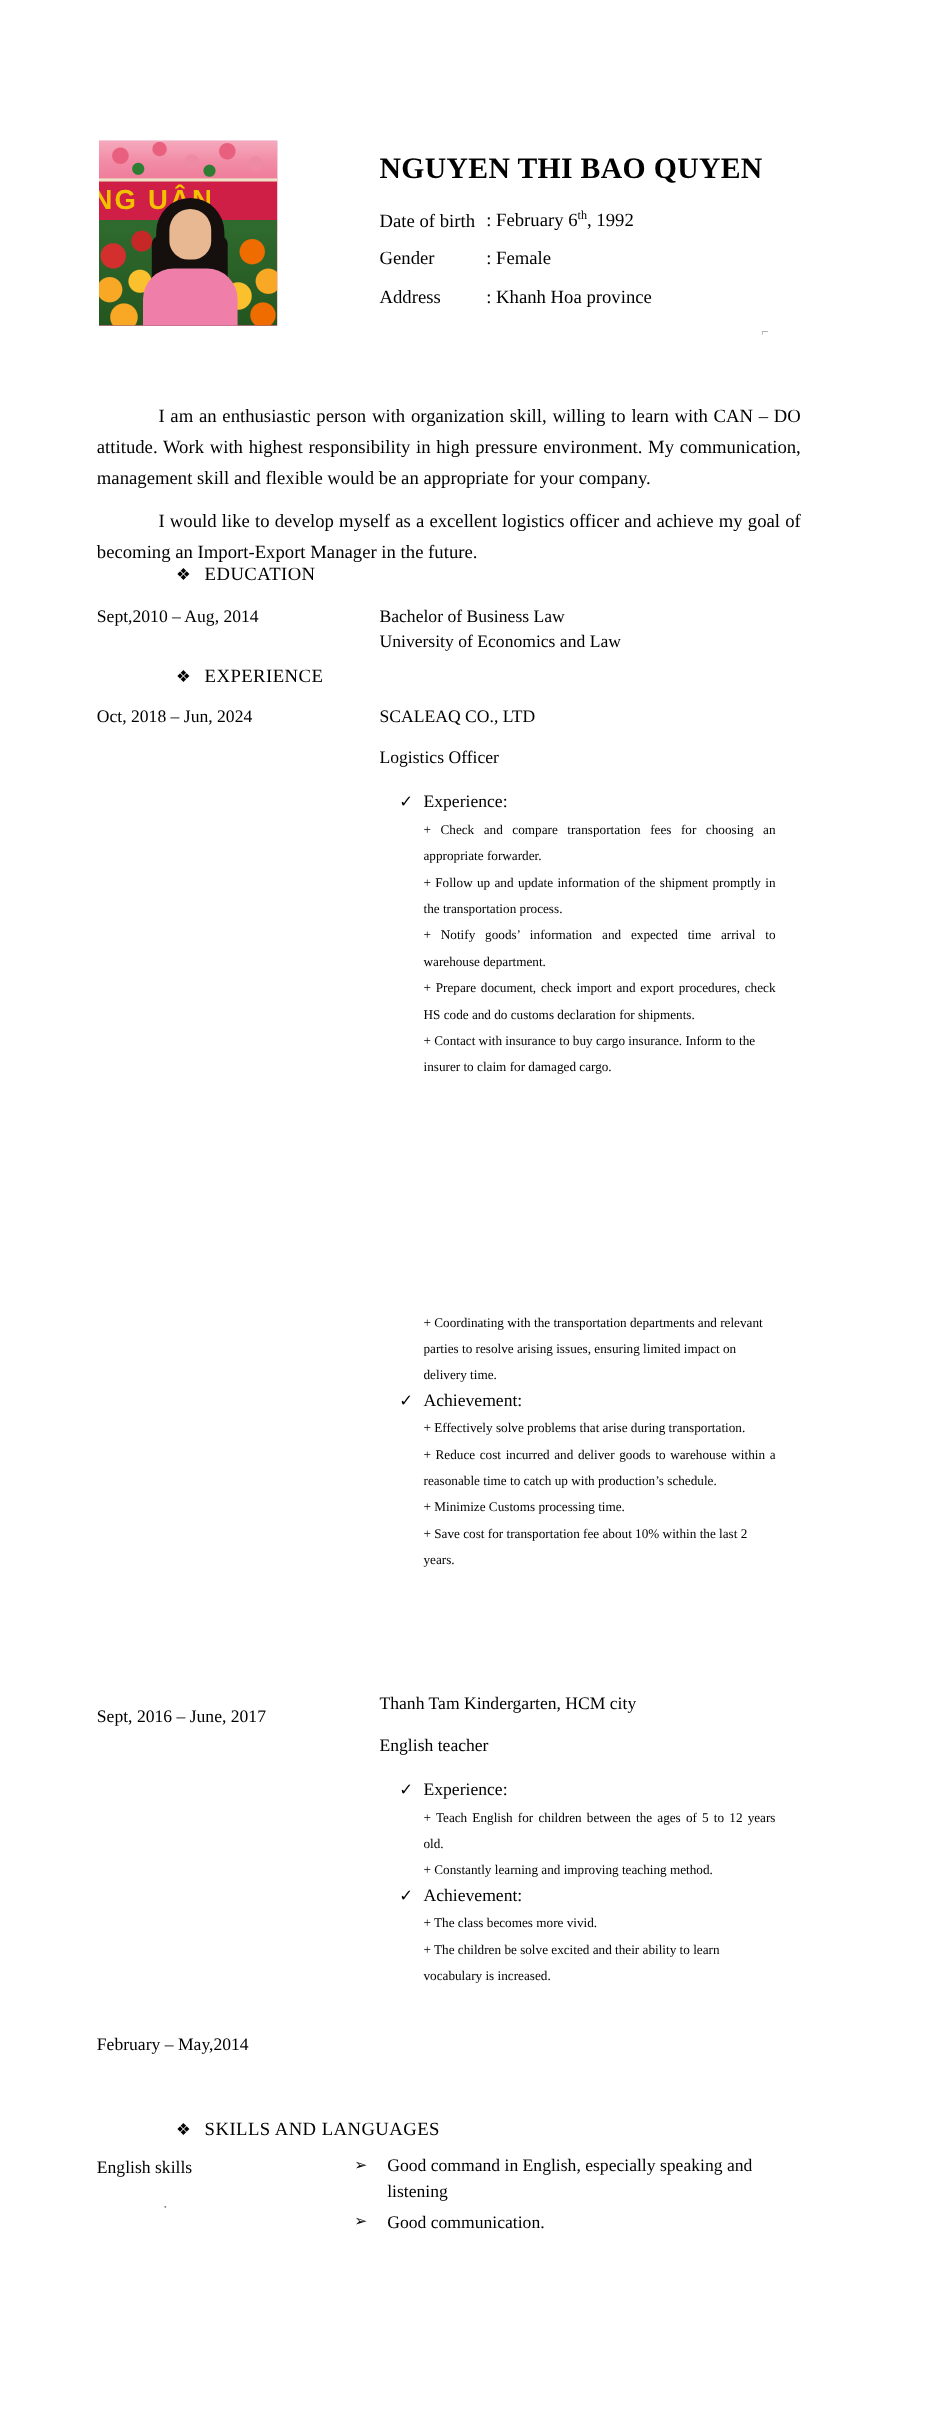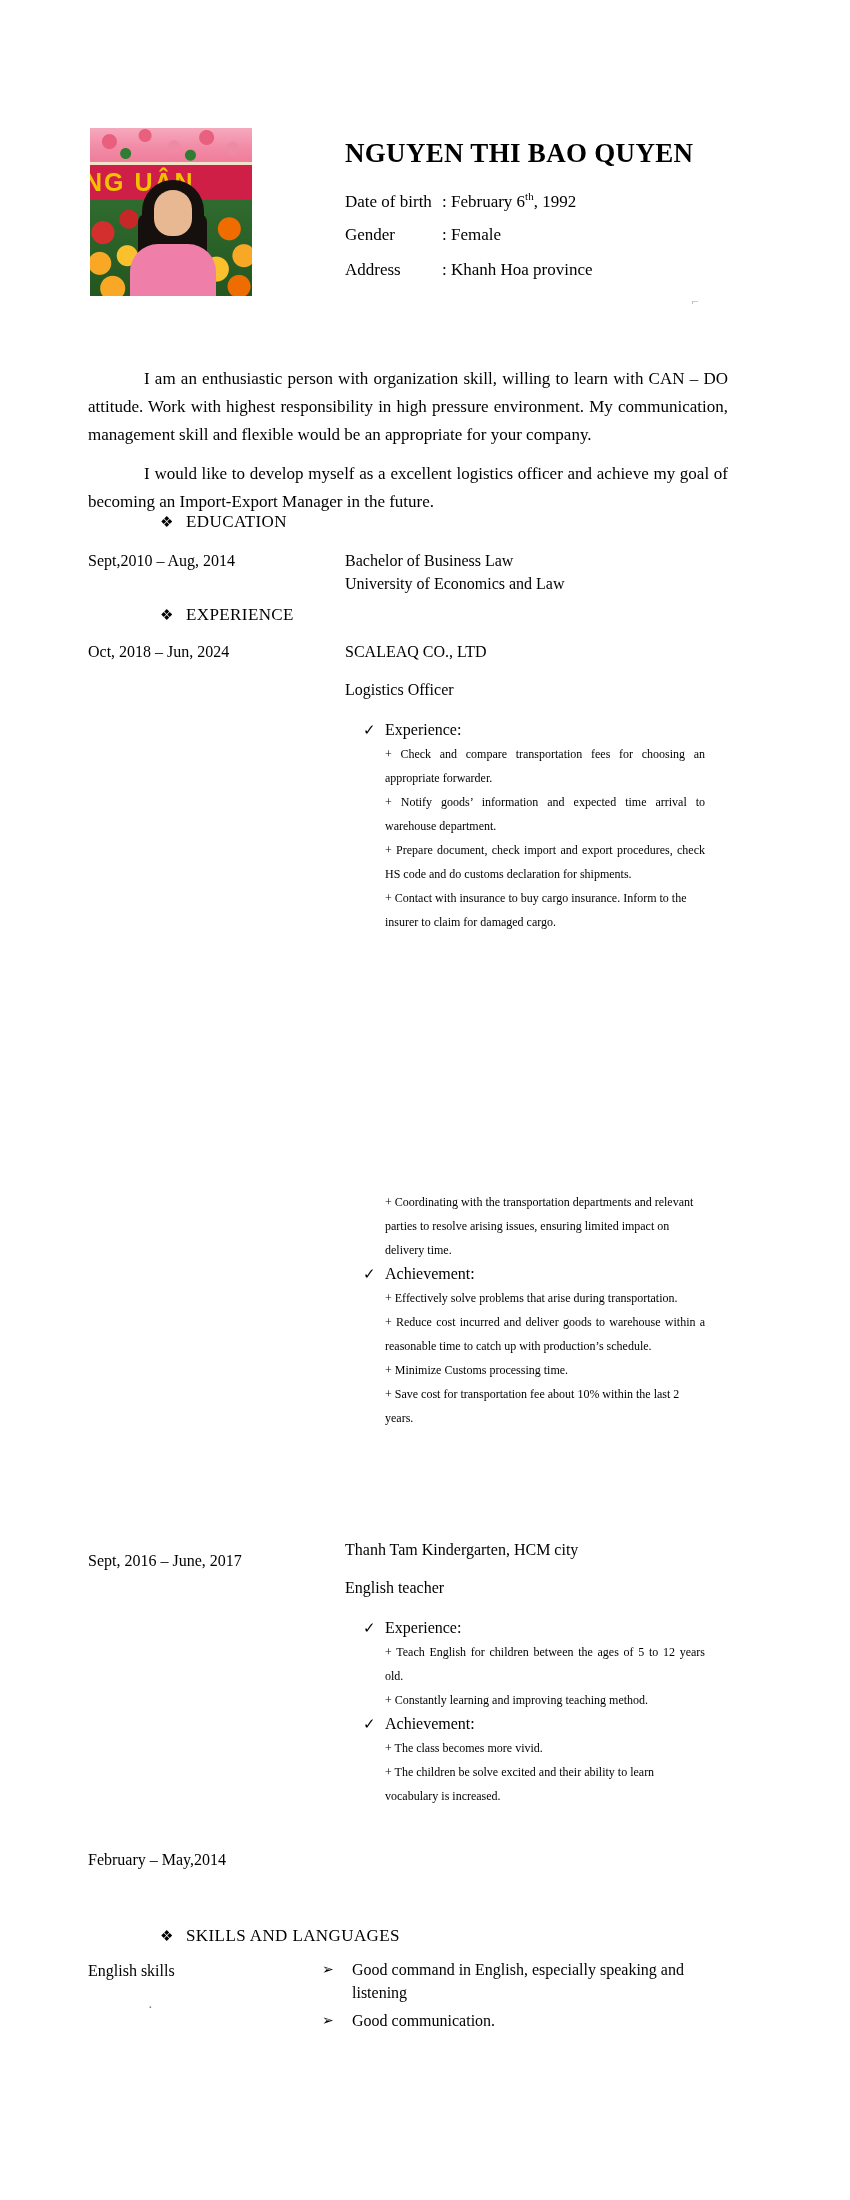--- a/index.html
+++ b/index.html
@@ -307,20 +307,21 @@
   <div class="entry-body" style="top:640px;">
     <div class="entry-title">SCALEAQ CO., LTD</div>
     <div class="entry-role">Logistics Officer</div>
     <div class="check-group">
       <div class="check-item">
         <span class="check-mark">✓</span>
         <span>Experience:</span>
       </div>
       <div class="plus-list">
         <div class="plus-line">+ Check and compare transportation fees for choosing an appropriate forwarder.</div>
+        <div class="plus-line">+ Follow up and update information of the shipment promptly in the transportation process.</div>
         <div class="plus-line">+ Notify goods’ information and expected time arrival to warehouse department.</div>
         <div class="plus-line">+ Prepare document, check import and export procedures, check HS code and do customs declaration for shipments.</div>
         <div class="plus-line">+ Contact with insurance to buy cargo insurance. Inform to the insurer to claim for damaged cargo.</div>
       </div>
     </div>
   </div>
 
   <div class="entry-body" style="top:1190px;">
     <div class="plus-list">
       <div class="plus-line">+ Coordinating with the transportation departments and relevant parties to resolve arising issues, ensuring limited impact on delivery time.</div>

